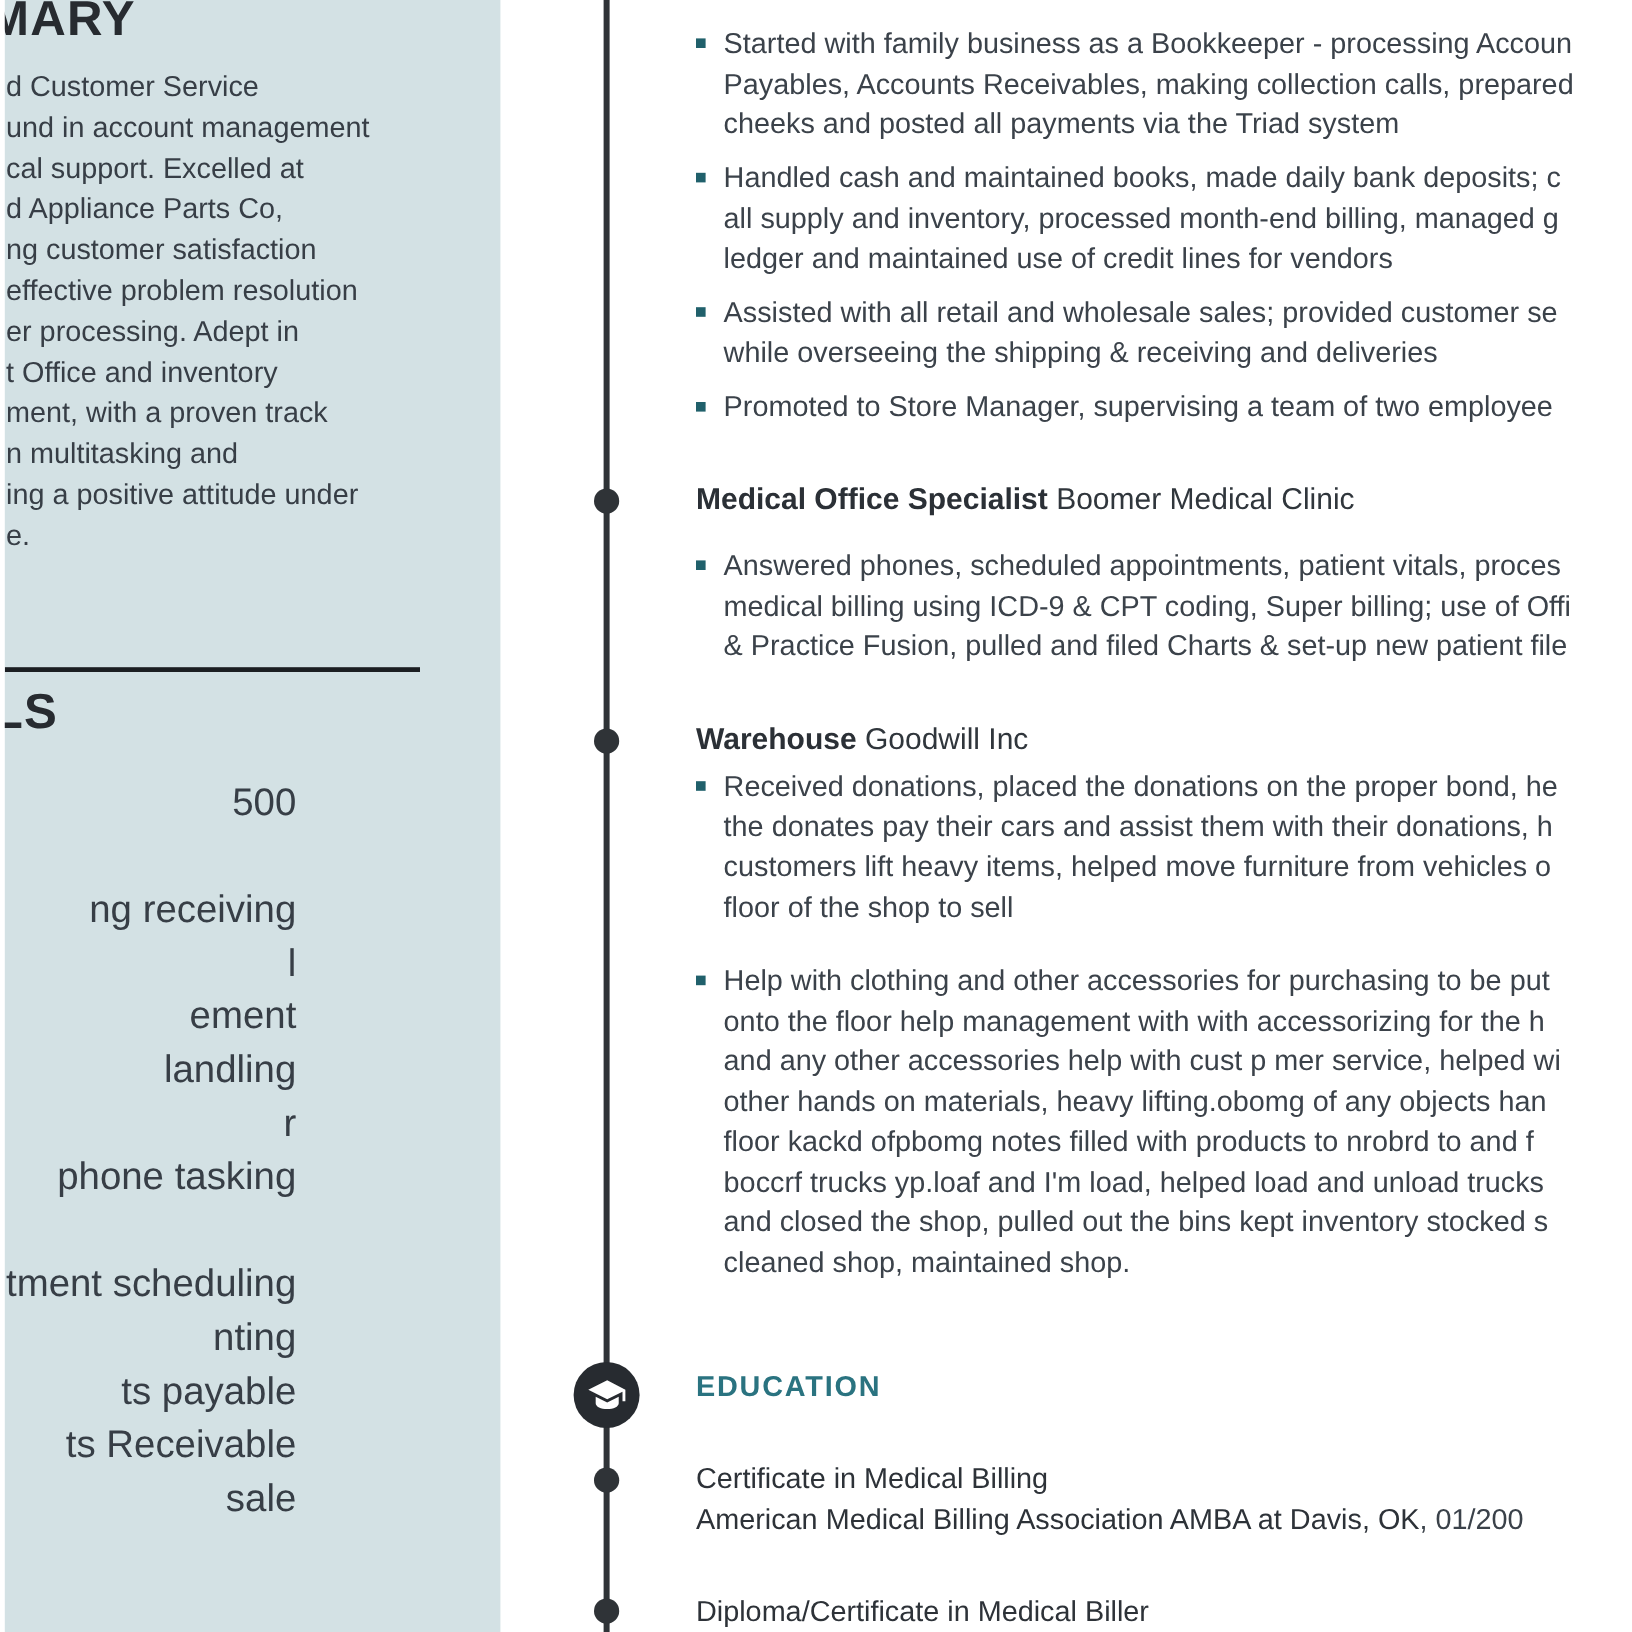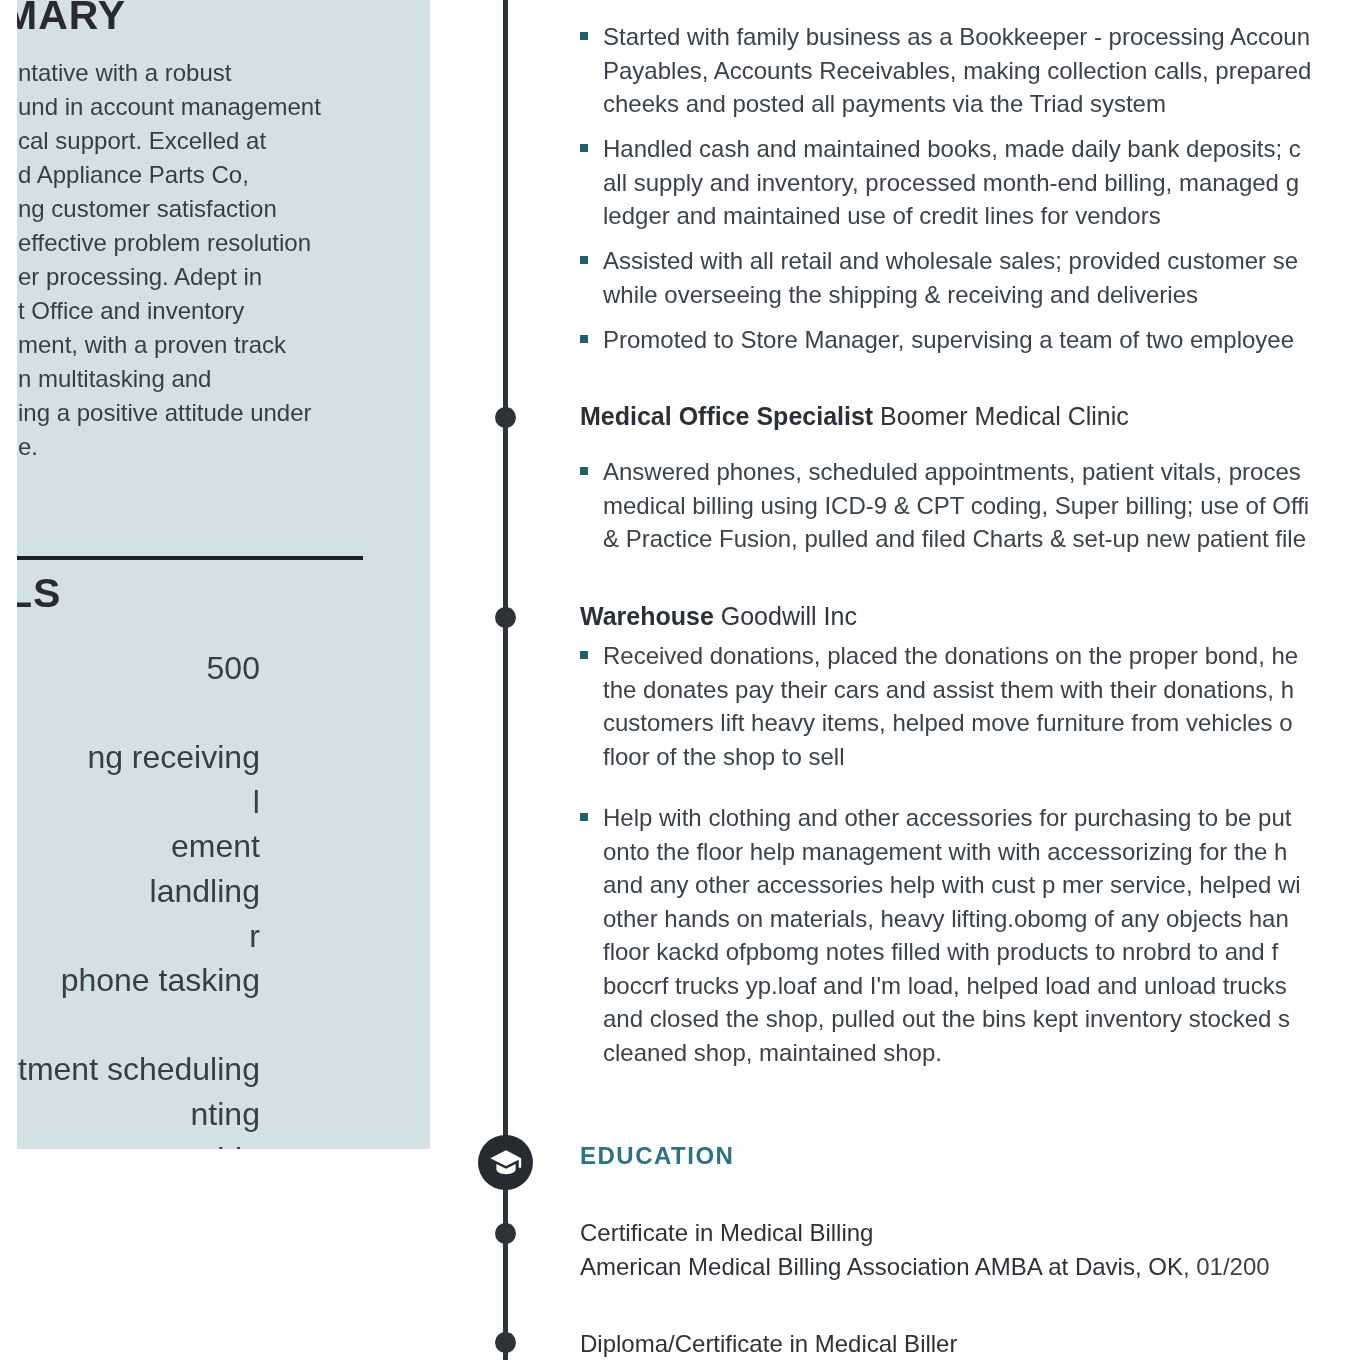--- a/index.html
+++ b/index.html
@@ -3,21 +3,21 @@
 <meta charset="utf-8">
 <style>
   html,body{margin:0;padding:0;}
   body{
     width:1360px;height:1360px;overflow:hidden;background:#ffffff;
     font-family:"Liberation Sans",sans-serif;color:#3b424a;position:relative;
   }
   .nowrap{white-space:nowrap;}
 
   
-  .sidebar{position:absolute;left:17px;top:0;width:413px;height:1149px;background:#d3e1e4;overflow:hidden;}
+  .sidebar{position:absolute;left:4px;top:0;width:413px;height:1360px;background:#d3e1e4;overflow:hidden;}
   .side-title{position:absolute;font-weight:bold;font-size:41px;color:#272b30;letter-spacing:1px;white-space:nowrap;}
   .summary-title{left:-14px;top:-8px;}
   .summary-text{position:absolute;left:1px;top:56px;font-size:24px;line-height:34px;color:#373e46;}
   .side-divider{position:absolute;left:0;top:556px;width:346px;height:4px;background:#1b1e22;}
   .skills-title{left:-10px;top:570px;}
   .skills-list{position:absolute;left:1px;top:650px;font-size:32px;color:#373e46;text-align:right;}
   .skill-line{height:44.6px;white-space:nowrap;}
 
   
   .timeline-line{position:absolute;left:503px;top:0;width:5px;height:1360px;background:#2f3337;}
@@ -36,21 +36,21 @@
   .edu-entry .b{font-weight:normal;}
   .edu-entry .r{font-weight:normal;color:#3b424a;}
 </style>
 </head>
 <body>
 
 <div class="sidebar">
   <div class="side-title summary-title">MARY</div>
 
   <div class="summary-text">
-    <div class="nowrap">ntative with a robust</div>
+    <div class="nowrap">d Customer Service</div>
     <div class="nowrap">und in account management</div>
     <div class="nowrap">cal support. Excelled at</div>
     <div class="nowrap">d Appliance Parts Co,</div>
     <div class="nowrap">ng customer satisfaction</div>
     <div class="nowrap">effective problem resolution</div>
     <div class="nowrap">er processing. Adept in</div>
     <div class="nowrap">t Office and inventory</div>
     <div class="nowrap">ment, with a proven track</div>
     <div class="nowrap">n multitasking and</div>
     <div class="nowrap">ing a positive attitude under</div>

